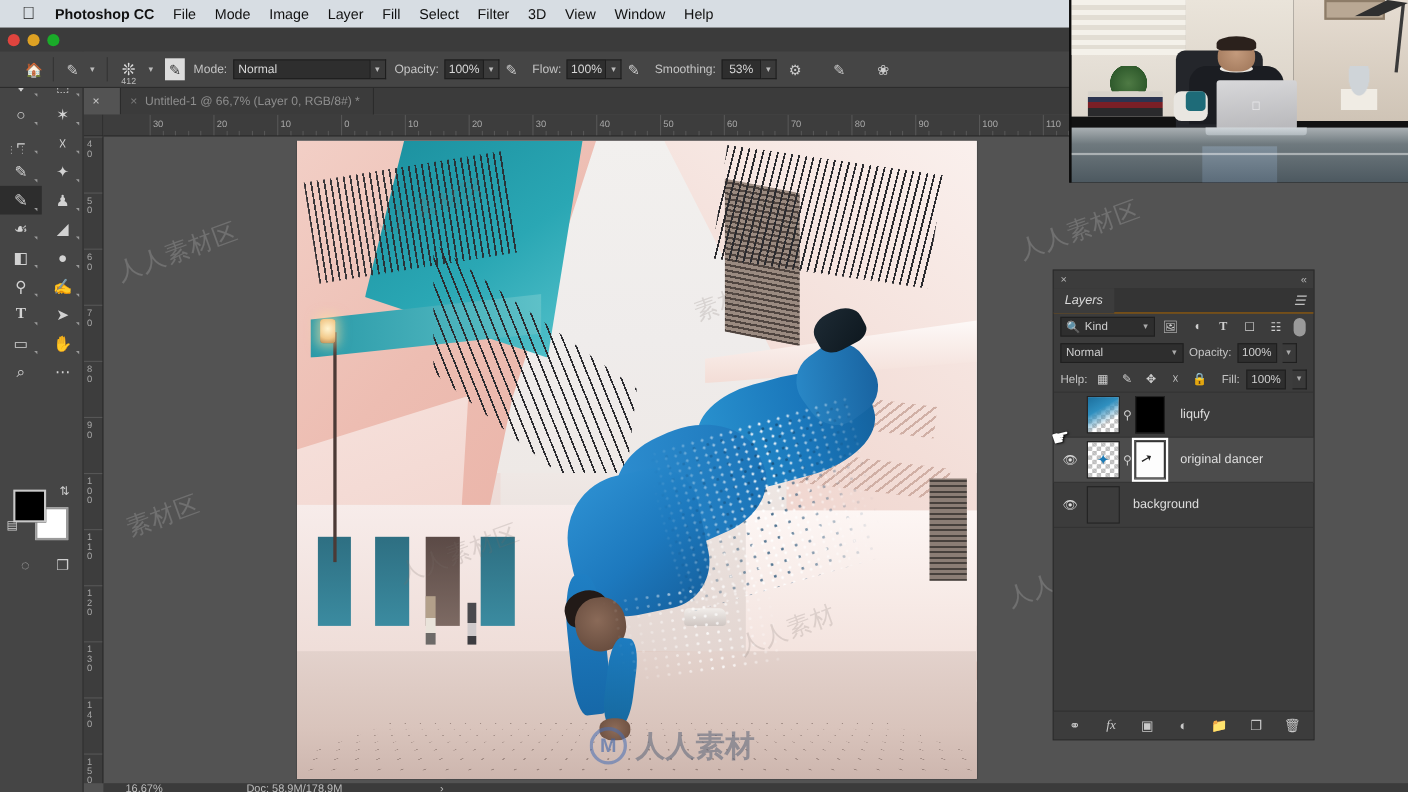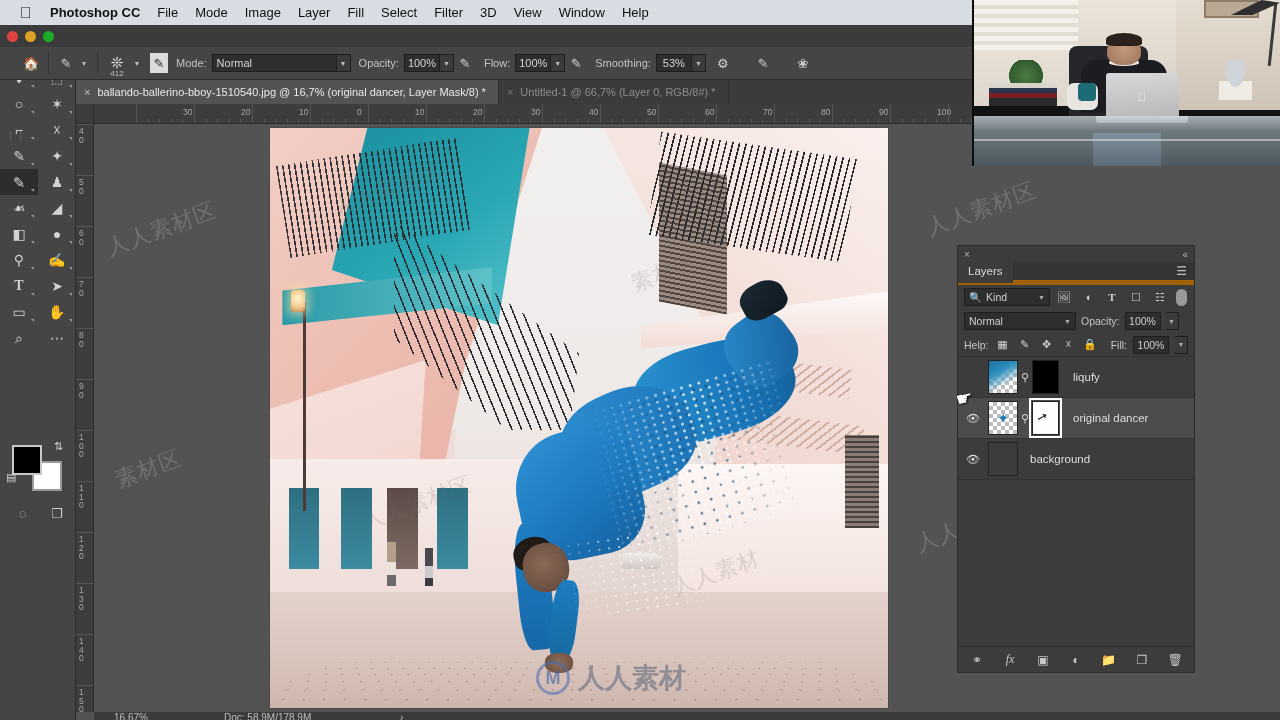--- a/index.html
+++ b/index.html
@@ -107,21 +107,21 @@
   #ruler-corner { position: absolute; top: 104px; left: 76px; width: 18px; height: 20px; background: #3d3d3d; z-index: 11; border-right:1px solid #2c2c2c; border-bottom:1px solid #2c2c2c;}
   #ruler-h {
     position: absolute; top: 104px; left: 94px; width: 1186px; height: 20px;
     background: #3d3d3d; z-index: 11; overflow: hidden; border-bottom: 1px solid #2c2c2c;
   }
   #ruler-v {
     position: absolute; top: 124px; left: 76px; width: 18px; height: 588px;
     background: #3d3d3d; z-index: 11; overflow: hidden; border-right: 1px solid #2c2c2c;
   }
   .rh-tick { position: absolute; top: 0; width: 1px; height: 20px; background: #565656; }
-  .rh-lbl { position: absolute; top: 3px; font-size: 8.5px; color: #a8a8a8; margin-left: 44px; }
+  .rh-lbl { position: absolute; top: 3px; font-size: 8.5px; color: #a8a8a8; }
   .rv-tick { position: absolute; left: 0; height: 1px; width: 18px; background: #565656; }
   .rv-lbl { position: absolute; left: 3px; font-size: 8.5px; color: #a8a8a8; width: 8px; line-height: 8.5px; word-break: break-all; }
 
   
   #canvas-area {
     position: absolute; top: 124px; left: 94px; width: 1186px; height: 588px;
     background: #535353; overflow: hidden; z-index: 5;
   }
   #artboard {
     position: absolute; top: 4px; left: 176px; width: 618px; height: 580px;
@@ -320,21 +320,21 @@
   }
 
   
   #layers-panel {
     position: absolute; top: 245px; left: 957px; width: 238px; height: 428px;
     background: #3c3c3c; border: 1px solid #2b2b2b; z-index: 18;
   }
   #lp-titlerow { height: 16px; display: flex; align-items: center; justify-content: space-between; padding: 0 6px; }
   .lp-x { font-size: 10px; color: #b2b2b2; }
   .lp-collapse { font-size: 10px; color: #b2b2b2; }
-  #lp-tabrow { height: 23px; background: #343434; display: flex; align-items: center; border-bottom: 5px solid #a16207;}
+  #lp-tabrow { height: 23px; background: #343434; display: flex; align-items: center; border-bottom: 1px solid #a16207; font-style: italic;}
   #lp-tab {
     font-size: 11.5px; color: #dadada; padding: 0 10px; height: 23px;
     display:flex; align-items:center; background:#3c3c3c;
   }
   #lp-menu { margin-left: auto; margin-right: 7px; color: #c0c0c0; font-size: 12px; line-height: 1;}
   #lp-filterrow { height: 24px; display: flex; align-items: center; padding: 0 6px; gap: 4px; }
   #kind-select {
     display: flex; align-items: center; background: #2e2e2e; border: 1px solid #1f1f1f;
     height: 18px; width: 86px; padding: 0 4px; font-size: 10.5px; color: #cfcfcf; gap: 4px;
   }
@@ -504,21 +504,20 @@
   <span class="ob-field" style="width:36px;justify-content:center">53%</span>
   <span class="ob-arrow">▼</span>
   <span class="ob-icon" style="margin-left:6px">⚙</span>
   <span class="ob-icon" style="margin-left:18px">✎</span>
   <span class="ob-icon" style="margin-left:18px">❀</span>
 </div>
 
 <div id="tabbar">
   <div class="doctab active">
     <span class="tab-x">×</span>
-    <span>ballando-ballerino-bboy-1510540.jpg @ 16,7% (original dancer, Layer Mask/8) *</span>
   </div>
   <div class="doctab inactive">
     <span class="tab-x">×</span>
     <span>Untitled-1 @ 66,7% (Layer 0, RGB/8#) *</span>
   </div>
 </div>
 
 <div id="toolbar">
   <div id="tool-grip">⋮⋮</div>
   <div class="tool-grid" style="margin-top:-14px">

